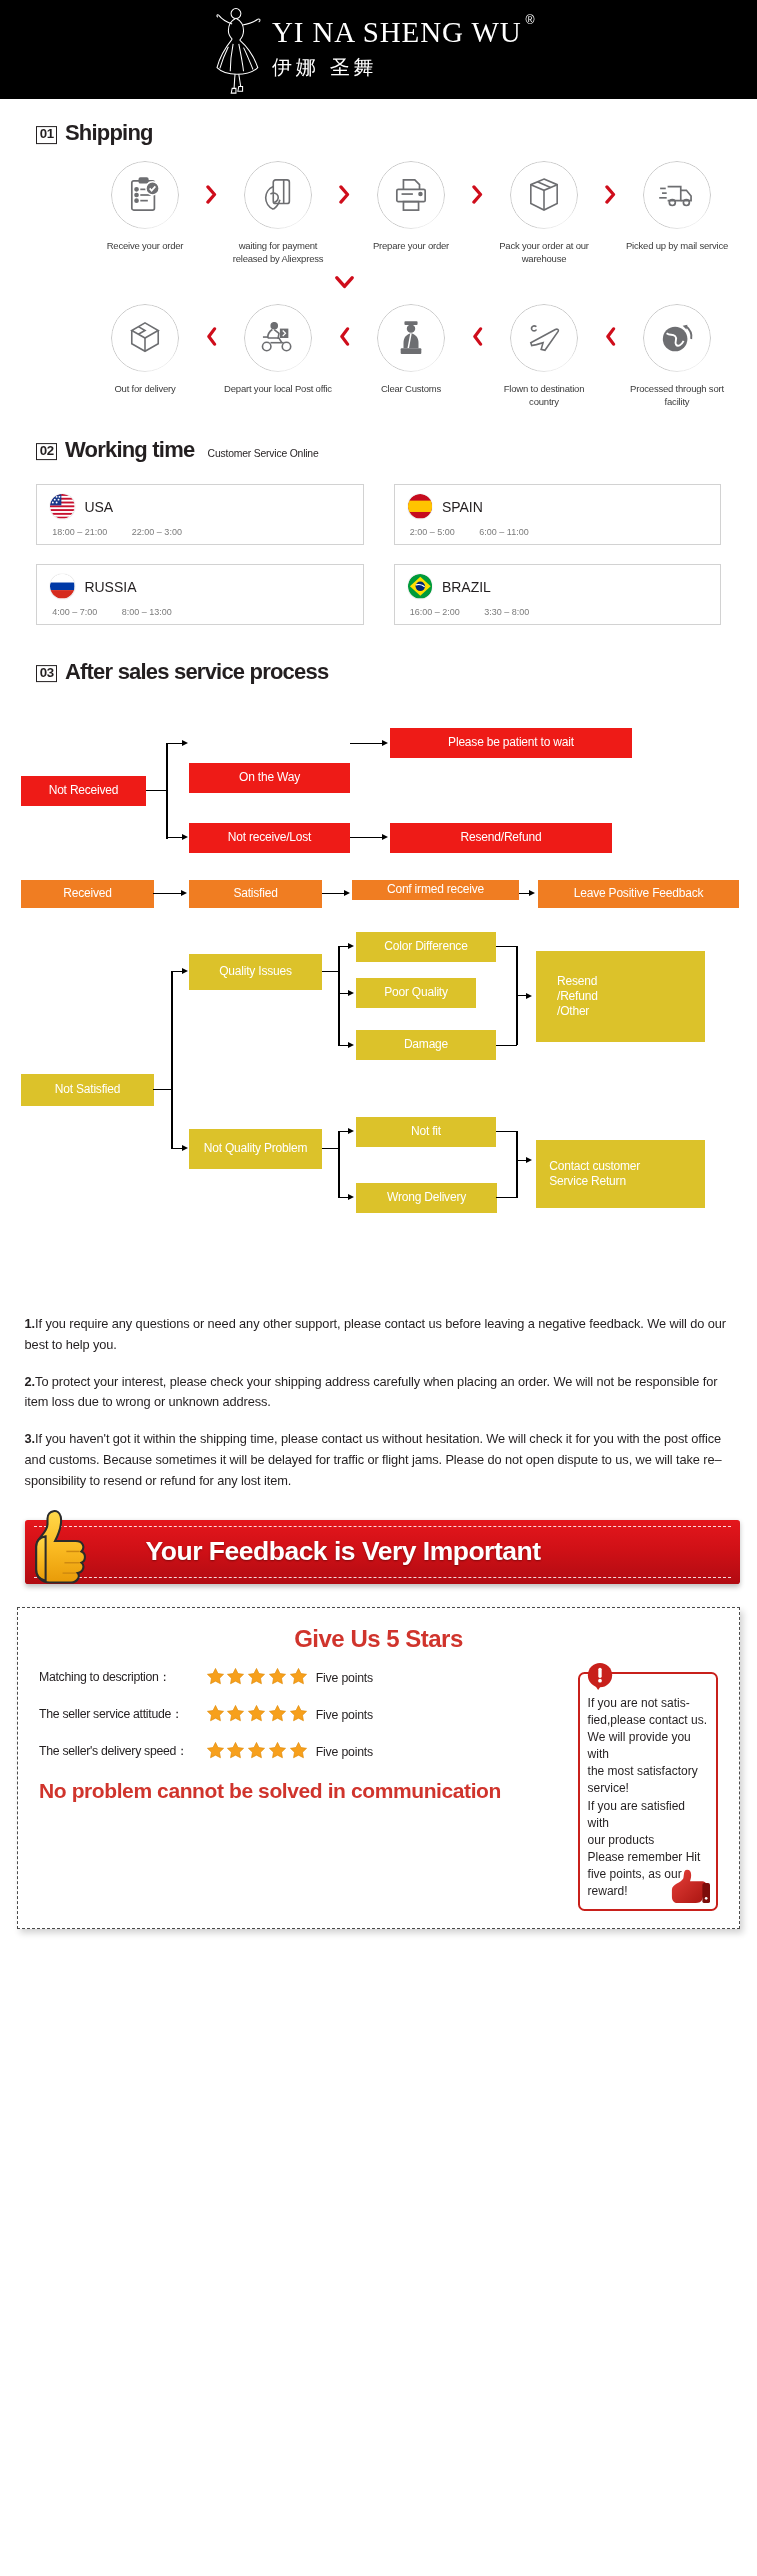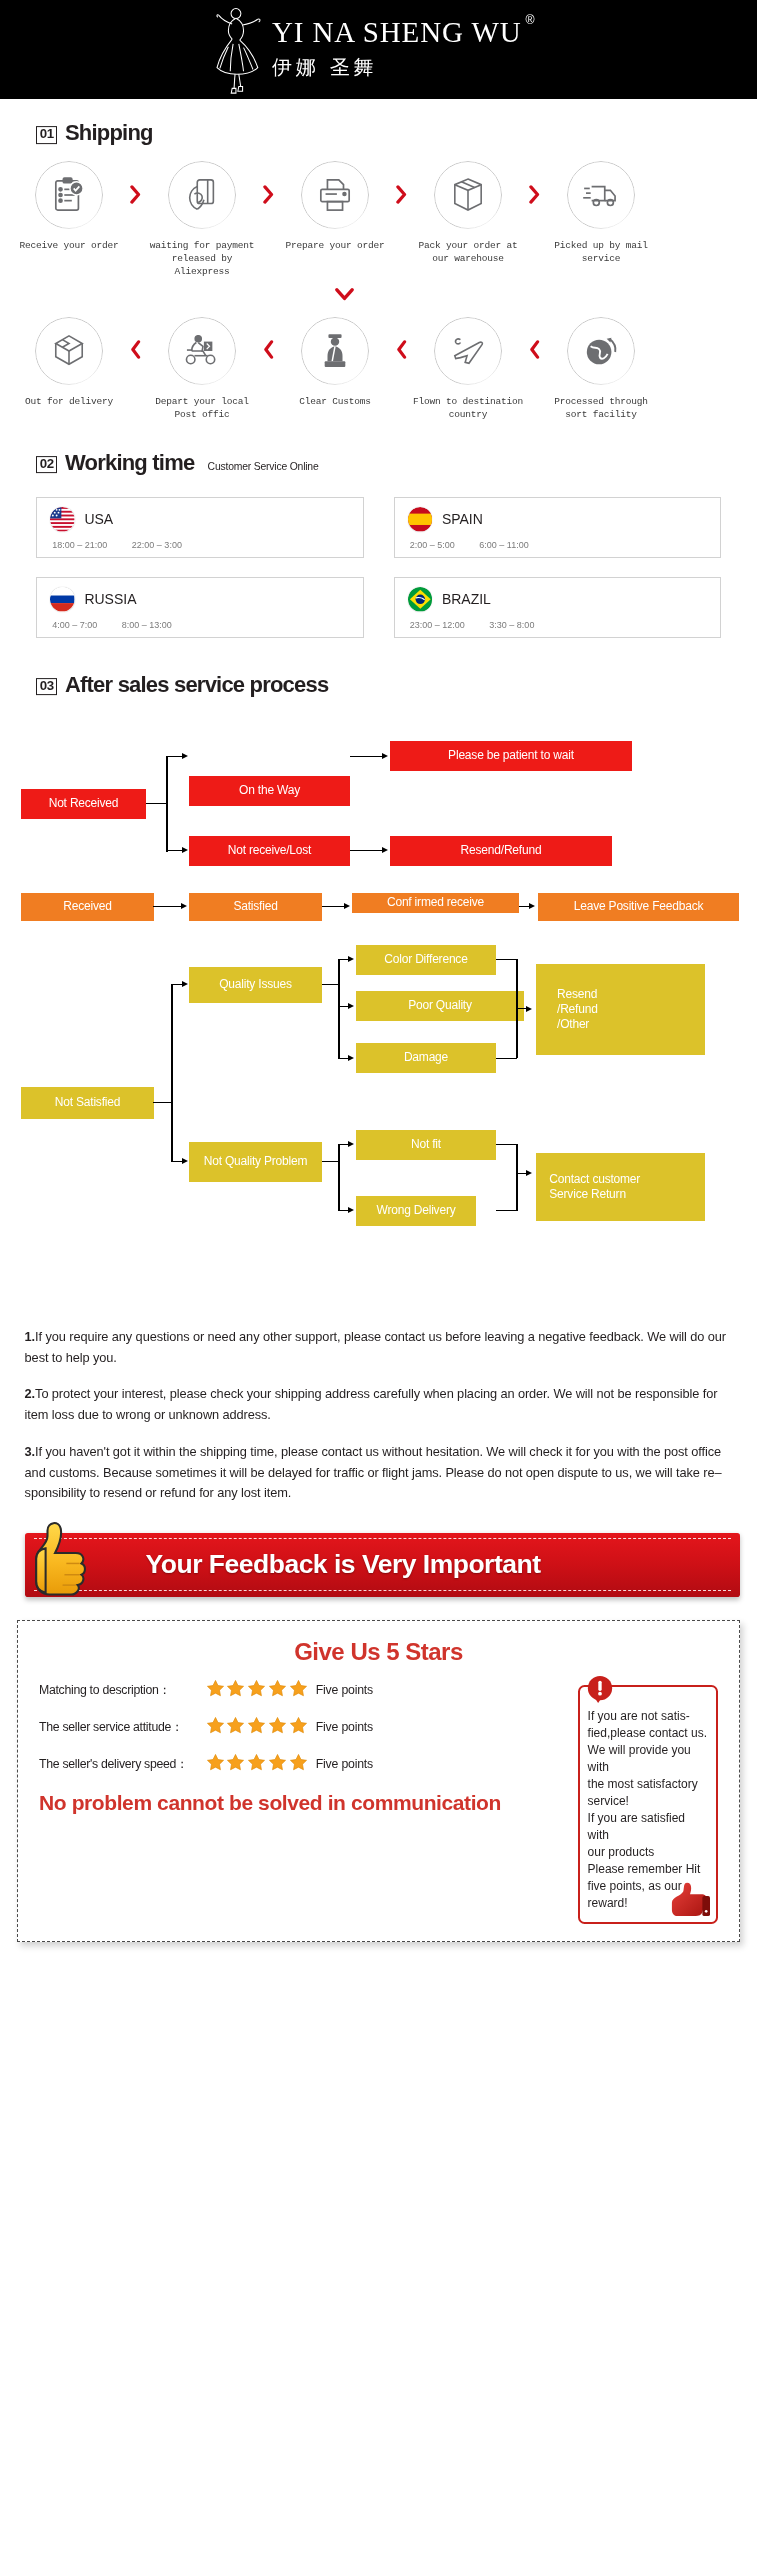--- a/index.html
+++ b/index.html
@@ -37,22 +37,22 @@
     border:1.5px solid #231f20;font-size:13.3px;font-weight:700;
     padding:0px 2.8px 0.9px 2.8px;line-height:1.1;letter-spacing:-0.5px;
     transform:translateY(-1.9px);
   }
   .sec-title{font-size:22px;letter-spacing:-0.8px;font-weight:700;}
   .sec-sub{font-size:10.4px;letter-spacing:-0.2px;color:#231f20;margin-left:5.7px;}
 
   
   #shipping{padding-top:21px;}
   .steps{
-    display:flex;align-items:flex-start;justify-content:flex-start;
-    padding:0 13px;margin-top:15px;font-family:Liberation Mono, monospace;
+    display:flex;align-items:flex-start;justify-content:flex-end;
+    padding:0 24px;margin-top:15px;
   }
   .step{width:112px;display:flex;flex-direction:column;align-items:center;}
   .step-circle{
     width:66px;height:66px;border-radius:50%;
     border:0.9px solid #c9c9c9;
     display:flex;align-items:center;justify-content:center;
     position:relative;
     -webkit-mask-image:linear-gradient(150deg,rgba(0,0,0,1) 72%,rgba(0,0,0,0) 92%);
             mask-image:linear-gradient(150deg,rgba(0,0,0,1) 72%,rgba(0,0,0,0) 92%);
   }
@@ -516,21 +516,21 @@
                 <rect width="26" height="26" fill="#009b3a"></rect>
                 <path d="M13 3 L24 13 L13 23 L2 13 Z" fill="#fedf00"></path>
                 <circle cx="13" cy="13" r="5" fill="#002776"></circle>
                 <path d="M8.3 11.6 C11 10.6 15.2 11.4 17.6 13.6" stroke="#fff" stroke-width="1.4" fill="none"></path>
               </g>
             </svg>
           </span>
           <span class="wt-country">BRAZIL</span>
         </div>
         <div class="wt-times">
-          <span>23:00 – 12:00</span>
+          <span>16:00 – 2:00</span>
           <span>3:30 – 8:00</span>
         </div>
       </div>
     </div>
   </div>
 
   <div id="aftersales">
     <div class="sec-head">
       <span class="sec-num">03</span>
       <span class="sec-title">After sales service process</span>
@@ -563,30 +563,30 @@
       <div class="fline" style="left:153px;top:193px;width:28px;height:1.5px;"></div>
       <div class="farrow right" style="left:181px;top:190px;"></div>
       <div class="fline" style="left:322px;top:193px;width:23px;height:1.5px;"></div>
       <div class="farrow right" style="left:344px;top:190px;"></div>
       <div class="fline" style="left:519px;top:193px;width:11.4px;height:1.5px;"></div>
       <div class="farrow right" style="left:529px;top:190px;"></div>
 
       <div class="fbox yellow" style="left:21px;  top:374px;width:133px;height:32px;">Not Satisfied</div>
       <div class="fbox yellow" style="left:189px; top:254px;width:133px;height:36px;">Quality Issues</div>
       <div class="fbox yellow" style="left:356px; top:232px;width:140px;height:30px;">Color Difference</div>
-      <div class="fbox yellow" style="left:356px; top:278px;width:168px;height:30px;">Poor Quality</div>
+      <div class="fbox yellow" style="left:356px; top:278px;width:120px;height:30px;">Poor Quality</div>
       <div class="fbox yellow" style="left:356px; top:330px;width:140px;height:30px;">Damage</div>
       <div class="fbox yellow" style="left:536px; top:251px;width:169px;height:91px;flex-direction:column;align-items:flex-start;padding-left:21px;">
         <span>Resend</span>
         <span>/Refund</span>
         <span>/Other</span>
       </div>
       <div class="fbox yellow" style="left:189px; top:429px;width:133px;height:40px;">Not Quality Problem</div>
       <div class="fbox yellow" style="left:356px; top:417px;width:140px;height:30px;">Not fit</div>
-      <div class="fbox yellow" style="left:356px; top:483px;width:120px;height:30px;">Wrong Delivery</div>
+      <div class="fbox yellow" style="left:356px; top:483px;width:141px;height:30px;">Wrong Delivery</div>
       <div class="fbox yellow" style="left:536px; top:440px;width:169px;height:68px;flex-direction:column;align-items:flex-start;padding-left:13.3px;">
         <span>Contact customer</span>
         <span>Service Return</span>
       </div>
 
       <div class="fline" style="left:153px;top:389px;width:19px;height:1.5px;"></div>
       <div class="fline" style="left:171px;top:271px;width:1.5px;height:178px;"></div>
       <div class="fline" style="left:171px;top:271px;width:11.4px;height:1.5px;"></div>
       <div class="farrow right" style="left:182px;top:268px;"></div>
       <div class="fline" style="left:171px;top:448px;width:11.4px;height:1.5px;"></div>

